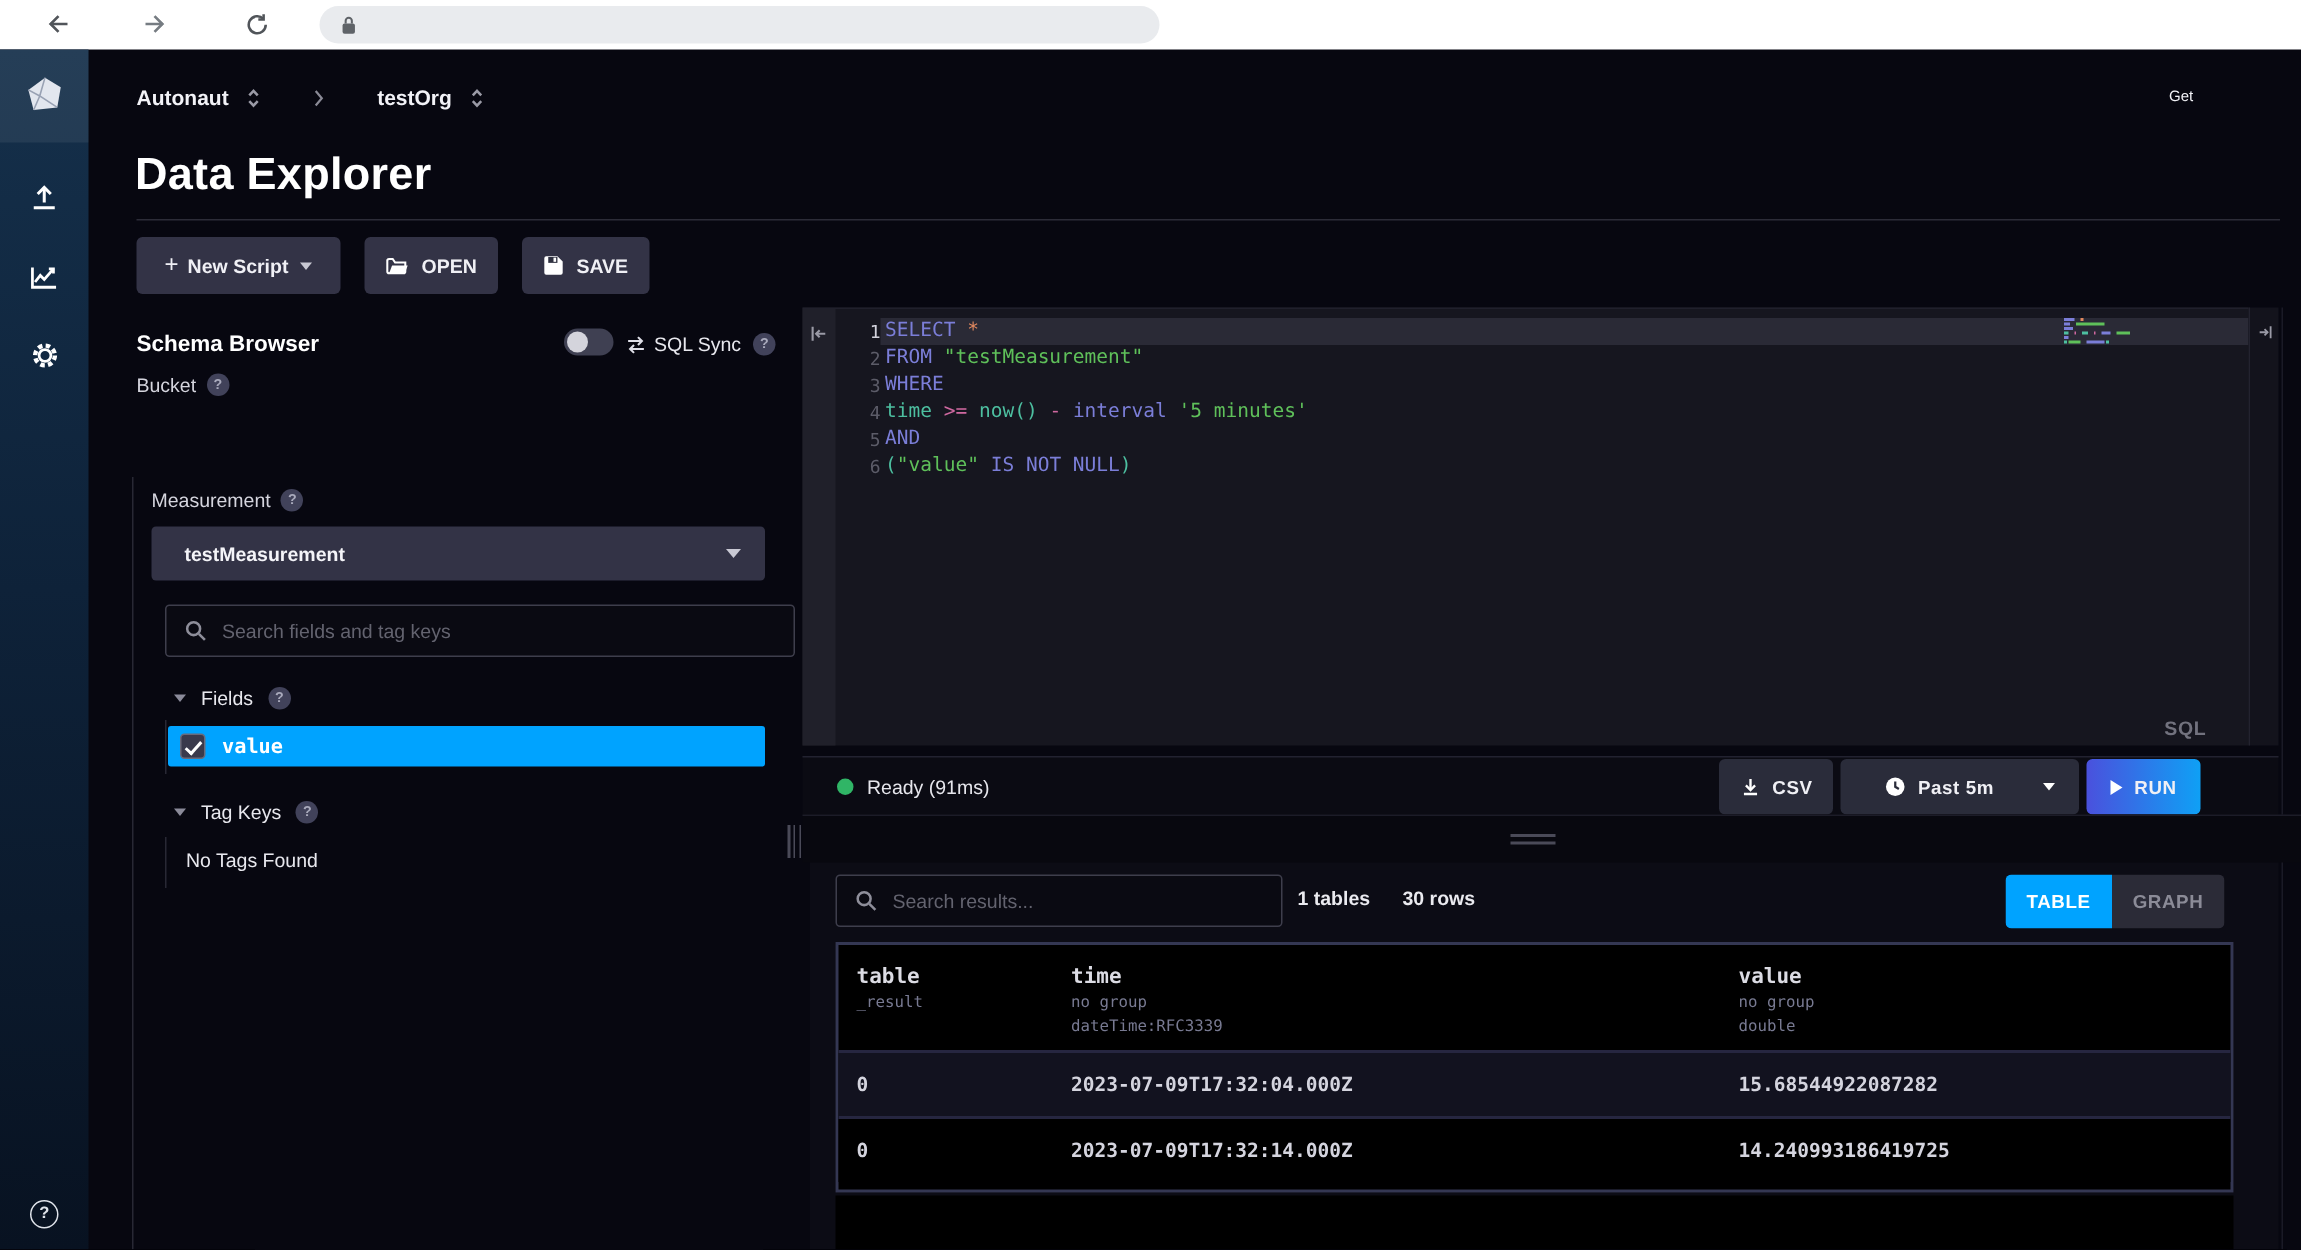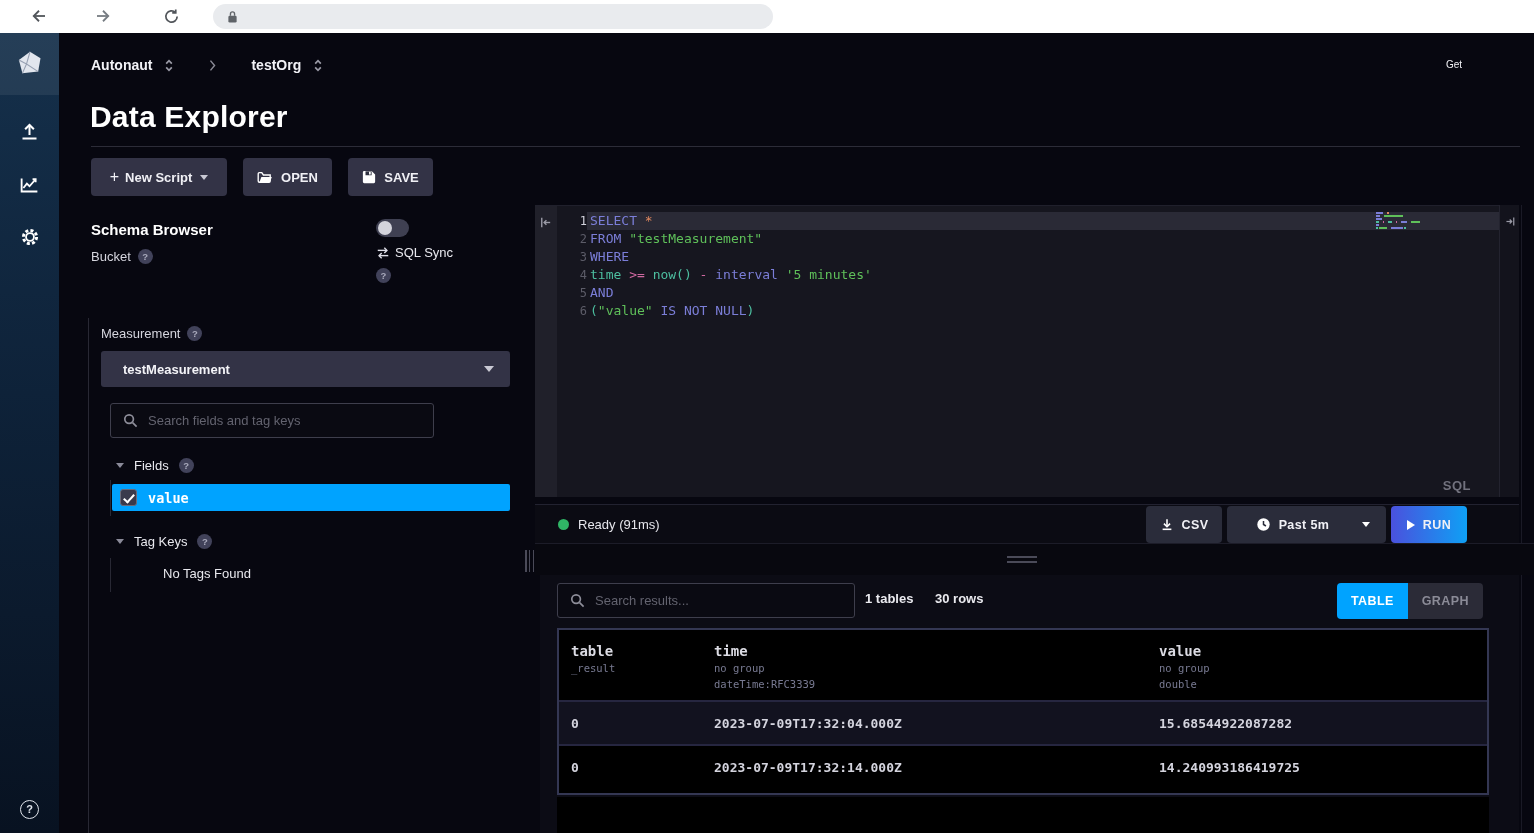--- a/index.html
+++ b/index.html
@@ -36,21 +36,21 @@
           display:flex; align-items:center; justify-content:center; gap:8px; font-size:13px; font-weight:bold; cursor:pointer; }
   .btn-new { left:91px; width:136px; }
   .btn-open { left:243px; width:89px; }
   .btn-save { left:348px; width:85px; }
   .plus-glyph { font-size:16px; font-weight:normal; margin-right:-2px; }
   .caret-down { width:0; height:0; border-left:5px solid transparent; border-right:5px solid transparent; border-top:6px solid #c9c9d4; }
   .caret-down.small { border-left-width:4px; border-right-width:4px; border-top-width:5px; }
 
   
   .schema-title { position:absolute; left:91px; top:221px; font-size:15px; font-weight:bold; color:#ffffff; }
-  .sync-group { position:absolute; left:376px; top:219px; display:flex; align-items:flex-start; gap:8px;flex-direction:column; }
+  .sync-group { position:absolute; left:376px; top:219px; display:flex; align-items:flex-end; gap:8px; }
   .toggle { width:33px; height:18px; background:#3f4052; border-radius:9px; position:relative; }
   .toggle-knob { position:absolute; left:2px; top:2px; width:14px; height:14px; border-radius:50%; background:#d4d4dc; }
   .sync-label { font-size:13px; color:#e8e8ee; display:flex; align-items:center; gap:5px; }
   .qbadge { width:15px; height:15px; border-radius:50%; background:#41425a; color:#a9aabc; font-size:9.5px; font-weight:bold;
             display:flex; align-items:center; justify-content:center; }
   .field-caption { position:absolute; display:flex; align-items:center; gap:7px; font-size:13px; color:#d5d5de; }
   .dropdown { position:absolute; height:36px; background:#333346; border-radius:3px; display:flex; align-items:center;
               padding:0 16px 0 22px; color:#f4f4f8; font-size:13px; font-weight:bold; cursor:pointer; }
   .dropdown .caret-down { margin-left:auto; }
   .guide-v { position:absolute; width:1px; background:#282834; }
@@ -61,21 +61,21 @@
   .search-box input::placeholder { color:#63636f; }
   .tree-caret { width:0; height:0; border-left:4px solid transparent; border-right:4px solid transparent; border-top:5px solid #8a8a99; }
   .tree-row { position:absolute; display:flex; align-items:center; gap:10px; font-size:13px; color:#e8e8ee; }
   .fields-list { position:absolute; left:112px; top:484px; width:398px; }
   .field-row { height:27px; background:var(--accent); border-radius:2px; display:flex; align-items:center; gap:11px;
                padding-left:8px; cursor:pointer; }
   .checkbox { width:17px; height:17px; background:#3a3a4c; border:1px solid #6a6a7a; border-radius:3px; position:relative; }
   .checkbox.checked::after { content:""; position:absolute; left:5px; top:1.5px; width:4px; height:9px;
                border:solid #ffffff; border-width:0 2px 2px 0; transform:rotate(42deg); }
   .field-label { font-family:"DejaVu Sans Mono", monospace; font-size:13.5px; font-weight:bold; color:#ffffff; }
-  .no-tags { position:absolute; left:124px; top:566px; font-size:13px; color:#e8e8ee;margin-left:39px; }
+  .no-tags { position:absolute; left:124px; top:566px; font-size:13px; color:#e8e8ee; }
 
   
   .v-handle { position:absolute; top:550px; width:9px; height:22px; display:flex; justify-content:space-between; }
   .v-handle i { display:block; width:1.5px; height:100%; background:#4a4a58; }
   .h-splitter { position:absolute; left:535px; top:543px; width:999px; height:32px; background:#08080f; border-top:1px solid #1c1c28; }
   .h-handle { position:absolute; left:1007px; top:556px; width:30px; }
   .h-handle i { display:block; height:2px; background:#4a4a58; margin-bottom:3px; }
 
   
   .editor { position:absolute; left:535px; top:205px; width:964px; height:292px; background:#16161f; border-top:1px solid #20202c; }
@@ -279,21 +279,21 @@
 
   <div class="field-caption" style="left:101px; top:326px;">
     <span>Measurement</span>
     <span class="qbadge">?</span>
   </div>
   <div class="dropdown" style="left:101px; top:351px; width:409px;">
     <span>testMeasurement</span>
     <span class="caret-down"></span>
   </div>
 
-  <div class="search-box" style="left:110px; top:403px; width:324px;">
+  <div class="search-box" style="left:110px; top:403px; width:420px;">
     <span>
       <svg width="15" height="15" viewBox="0 0 16 16" fill="none" stroke="#8e8e9a" stroke-width="1.8">
           <circle cx="6.5" cy="6.5" r="4.6"></circle>
           <path d="M10.2 10.2L14.5 14.5"></path>
         </svg>
     </span>
     <input type="text" placeholder="Search fields and tag keys" style="">
   </div>
 
   <div class="tree-row" style="left:116px; top:458px;">

